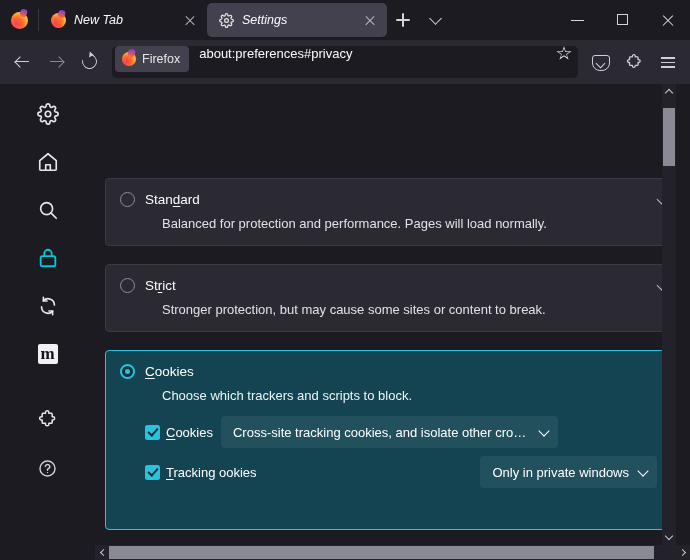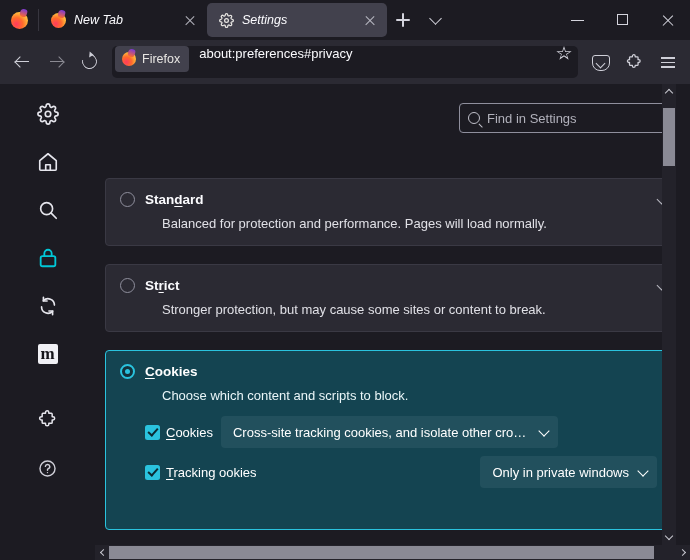--- a/index.html
+++ b/index.html
@@ -165,21 +165,21 @@
 
   .opt {
     position:absolute; left:10px; width:576px; background:#2b2a33;
     border:1px solid #3a3944; border-radius:4px;
   }
   .opt-head { display:flex; align-items:center; padding:13px 12px 0 14px; }
   .radio {
     width:15px; height:15px; border-radius:50%; border:1.5px solid #8f8f9d;
     flex:0 0 auto; margin-right:10px; background:transparent;
   }
-  .opt-title { color:#fbfbfe; font-size:13.5px; font-weight:bold; }
+  .opt-title { color:#fbfbfe; font-size:13.5px; font-weight:normal; }
   .opt-title u { text-decoration-thickness:1px; text-underline-offset:2px; }
   .opt-desc { color:#e0e0e6; font-size:13px; padding:9px 0 14px 56px; }
   .expander {
     position:absolute; right:13px; top:17px; width:12px; height:12px;
   }
   .expander i {
     display:block; width:7px; height:7px; border-right:1.4px solid #b9b9c2;
     border-bottom:1.4px solid #b9b9c2; transform: rotate(45deg); margin:0 auto;
   }
 
@@ -374,26 +374,20 @@
           <path d="M9.3 9.3a2.8 2.8 0 1 1 3.4 3.1c-.5.2-.7.6-.7 1.1v.6"></path>
           <circle cx="12" cy="17.2" r=".9" fill="#cfcfd8" stroke="none"></circle>
         </svg>
       </div>
     </div>
 
     <div class="pane">
 
       <div class="faint-top"></div>
 
-      <div class="search-wrap">
-        <div class="search-box">
-          <span class="magnify"></span>
-          <span class="search-ph">Find in Settings</span>
-        </div>
-      </div>
 
       <div class="opt" style="top:94px;">
         <div class="opt-head">
           <span class="radio"></span>
           <span class="opt-title"><span>Stan</span><u>d</u><span>ard</span></span>
         </div>
         <div class="opt-desc">Balanced for protection and performance. Pages will load normally.</div>
         <div class="expander">
             <i></i>
           </div>
@@ -408,21 +402,21 @@
         <div class="expander">
             <i></i>
           </div>
       </div>
 
       <div class="opt custom" style="top:266px;height:180px;">
         <div class="opt-head">
           <span class="radio checked"></span>
           <span class="opt-title"><span></span><u>C</u><span>ookies</span></span>
         </div>
-        <div class="opt-desc">Choose which content and scripts to block.</div>
+        <div class="opt-desc">Choose which trackers and scripts to block.</div>
 
         <div class="ctrl-row" id="row-cookies">
           <span class="cbox"></span>
           <span class="ctrl-label"><span></span><u>C</u><span>ookies</span></span>
           <span class="dropdown">
             <span class="dd-text">Cross-site tracking cookies, and isolate other cross-site c...</span>
             <span class="dd-chev"></span>
           </span>
         </div>
 

